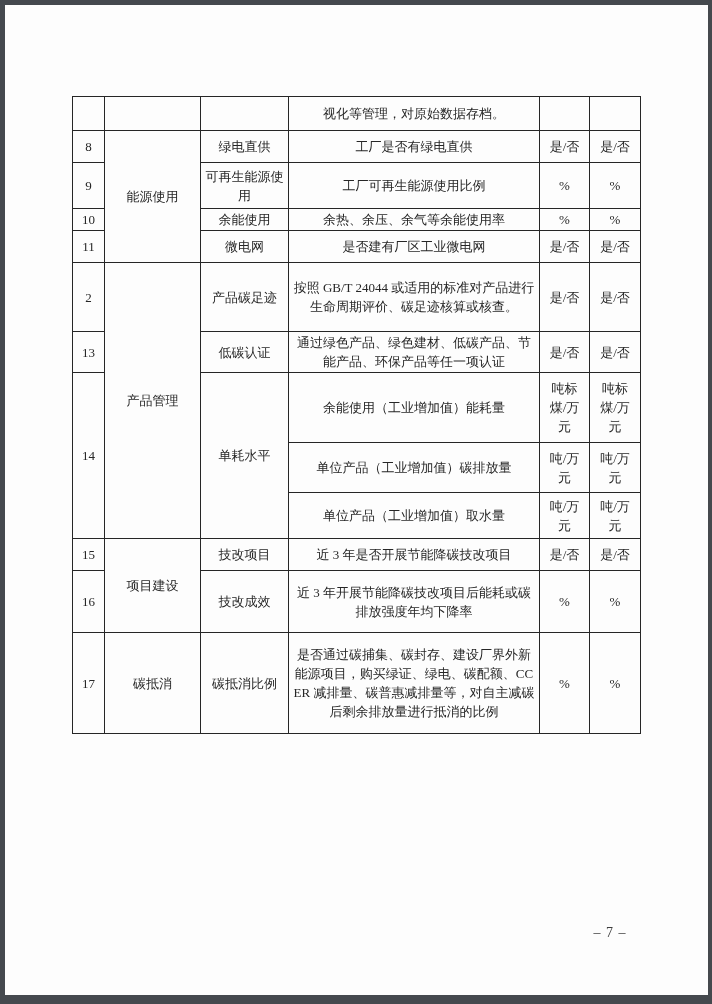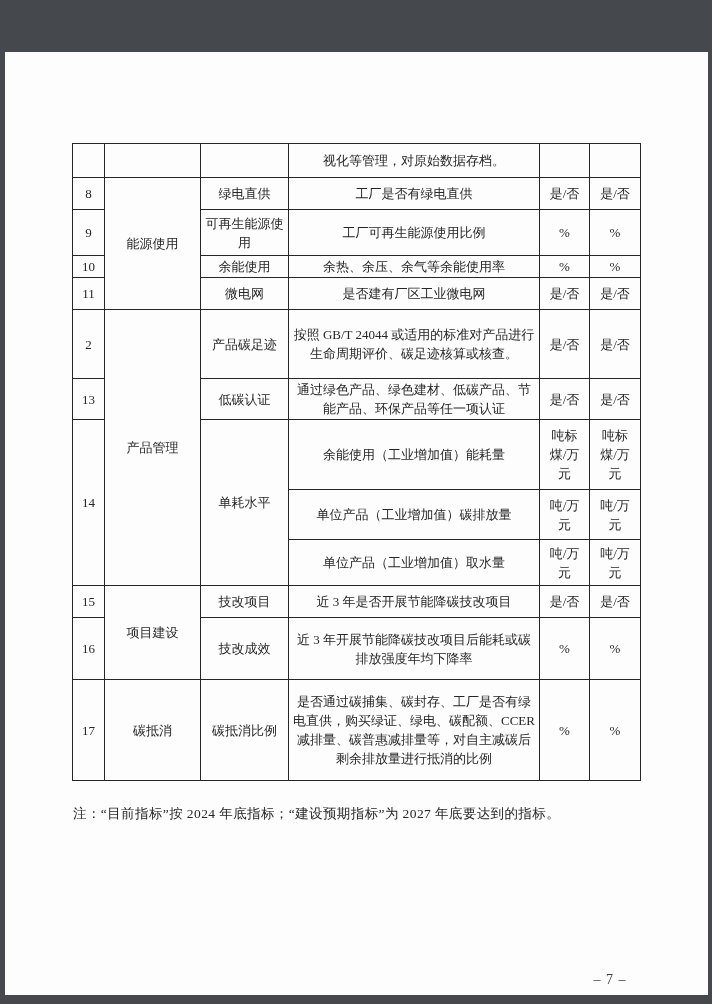--- a/index.html
+++ b/index.html
@@ -6,21 +6,20 @@
   html,body { width:712px; height:1004px; overflow:hidden; }
   body {
     background:#45494e;
     font-family:"Liberation Serif","DejaVu Serif",serif;
     color:#262626;
   }
   .canvas { position:relative; width:712px; height:1004px; background:#45494e; }
   .sheet {
     position:absolute; left:5px; top:5px; right:4px; bottom:9px;
     background:#fdfdfd;
-    margin-top:47px;
   }
   table.indicator {
     position:absolute; left:67px; top:91px;
     width:568px; table-layout:fixed;
     border-collapse:collapse;
   }
   table.indicator td {
     border:1px solid #262626;
     font-size:13px;
     line-height:19px;
@@ -144,25 +143,24 @@
           <td class="c-no">16</td>
           <td class="c-ind">技改成效</td>
           <td class="c-desc">近 3 年开展节能降碳技改项目后能耗或碳排放强度年均下降率</td>
           <td class="c-val">%</td>
           <td class="c-val">%</td>
         </tr>
         <tr style="height:101px">
           <td class="c-no">17</td>
           <td class="c-cat">碳抵消</td>
           <td class="c-ind">碳抵消比例</td>
-          <td class="c-desc">是否通过碳捕集、碳封存、工厂是否有绿电直供，购买绿证、绿电、碳配额、CCER 减排量、碳普惠减排量等，对自主减碳后剩余排放量进行抵消的比例</td>
+          <td class="c-desc">是否通过碳捕集、碳封存、建设厂界外新能源项目，购买绿证、绿电、碳配额、CCER 减排量、碳普惠减排量等，对自主减碳后剩余排放量进行抵消的比例</td>
           <td class="c-val">%</td>
           <td class="c-val">%</td>
         </tr>
       </tbody>
     </table>
 
-    <div class="footnote">注：“目前指标”按 2024 年底指标；“建设预期指标”为 2027 年底要达到的指标。</div>
 
     <div class="pagenum">– 7 –</div>
 
   </div>
 </div>
 
 </body></html>

